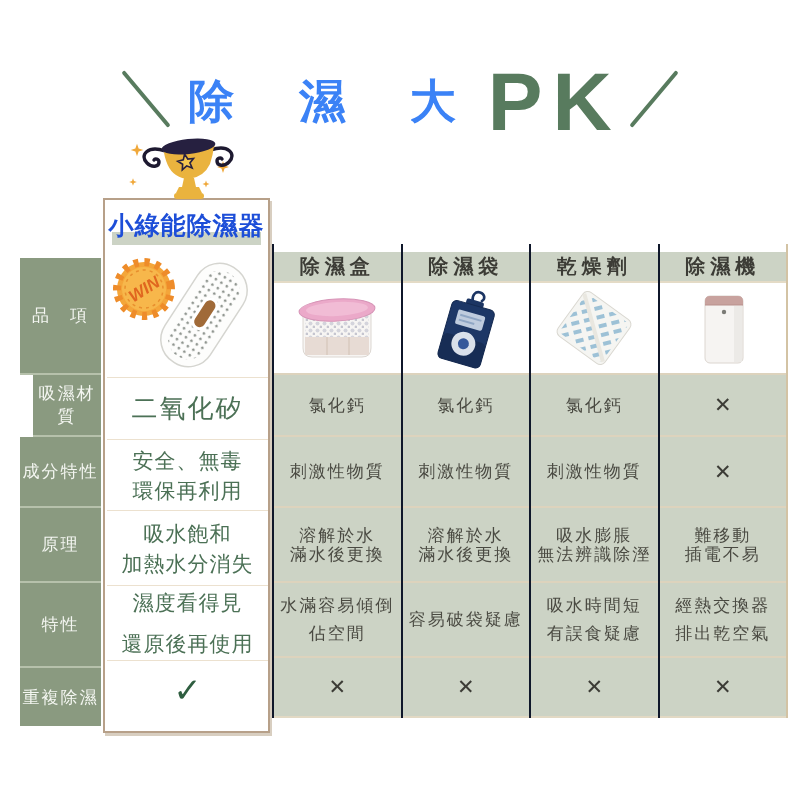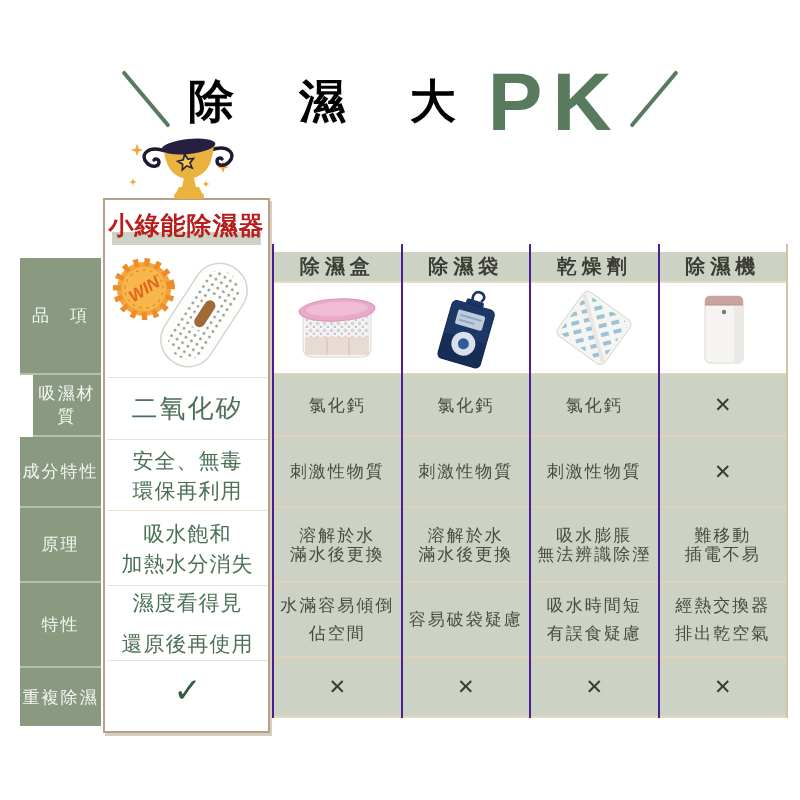--- a/index.html
+++ b/index.html
@@ -6,60 +6,60 @@
   *{box-sizing:border-box;}
   .canvas{position:relative;width:800px;height:800px;background:#ffffff;overflow:hidden;
           font-family:"Liberation Sans","DejaVu Sans",sans-serif;}
 
   
   .title-row{position:absolute;top:60px;left:0;right:0;height:84px;
              display:flex;align-items:center;justify-content:center;}
   .slash{width:4px;height:72px;background:#587b5e;border-radius:3px;}
   .slash.left{transform:rotate(-40deg);margin-right:40px;margin-top:-6px;}
   .slash.right{transform:rotate(40deg);margin-left:30px;margin-top:-6px;}
-  .title-zh{font-size:46px;font-weight:bold;color:#000000;letter-spacing:26px;margin-right:6px;}
+  .title-zh{font-size:46px;font-weight:bold;color:#3b82f6;letter-spacing:26px;margin-right:6px;}
   .title-en{font-size:82px;font-weight:bold;color:#587b5e;letter-spacing:10px;line-height:1;}
 
   
   .trophy{position:absolute;left:124px;top:134px;z-index:4;}
 
   
   .label-col{position:absolute;left:20px;top:258px;width:81px;height:460px;z-index:1;}
   .label{background:#8a9a80;display:flex;align-items:center;justify-content:center;
          color:#f4f6f1;font-size:17px;letter-spacing:2px;text-align:center;
          border-bottom:2px solid #b6c1ab;}
   .label:last-child{border-bottom:none;}
   .l0{height:117px;} .l1{height:62px;margin-left:13px;} .l2{height:71px;} .l3{height:75px;}
   .l4{height:85px;} .l5{height:58px;}
 
   
   .winner-card{position:absolute;left:103px;top:198px;width:167px;height:535px;
                background:#ffffff;border:2px solid #b7a089;z-index:2;
                box-shadow:2px 3px 0 #d8cec0;}
   .winner-name{position:relative;margin-top:9px;text-align:center;
-               font-size:25px;font-weight:bold;color:#b91c1c;letter-spacing:1px;z-index:2;}
+               font-size:25px;font-weight:bold;color:#1d4ed8;letter-spacing:1px;z-index:2;}
   .winner-highlight{position:absolute;left:7px;right:7px;top:32px;height:13px;
                     background:#ccd3c5;z-index:1;}
   .winner-product{position:absolute;top:52px;left:0;right:0;height:124px;}
   .win-badge{position:absolute;left:4px;top:2px;transform:rotate(-10deg);}
   .device{position:absolute;right:6px;top:4px;}
   .wcell{position:absolute;left:2px;right:0;display:flex;flex-direction:column;
          align-items:center;justify-content:center;color:#4c7156;
          border-top:1px solid #ece1cf;}
   .w-material{top:177px;height:62px;font-size:26px;letter-spacing:2px;}
   .w-comp{top:239px;height:71px;font-size:21px;letter-spacing:1px;gap:9px;}
   .w-prin{top:310px;height:75px;font-size:21px;letter-spacing:1px;gap:9px;}
   .w-feat{top:385px;height:75px;font-size:21px;letter-spacing:1px;gap:20px;}
   .w-mark{top:460px;height:58px;font-size:34px;color:#2f5e40;
           font-family:"DejaVu Sans",sans-serif;font-weight:400;}
 
   
   .grid{position:absolute;left:272px;top:244px;width:516px;height:474px;
         display:flex;z-index:1;border-right:2px solid #d3c3a4;}
-  .col{width:147px;display:flex;flex-direction:column;border-left:2px solid #4c1d95;}
+  .col{width:147px;display:flex;flex-direction:column;border-left:2px solid #0f172a;}
   .cell{background:#ccd3c5;display:flex;flex-direction:column;align-items:center;
         justify-content:center;color:#4a4a42;font-size:17px;letter-spacing:2px;
         border-bottom:2px solid #ddd3bd;text-align:center;}
   .cell.spacer{height:8px;background:#ffffff;border-bottom:none;}
   .cell.head{height:31px;font-size:20px;font-weight:600;letter-spacing:5px;
              color:#3c3c36;border-bottom:2px solid #e4dbc6;}
   .cell.product{height:92px;background:#ffffff;}
   .cell.r1{height:62px;} .cell.r2{height:71px;}
   .cell.r3{height:75px;gap:2px;} .cell.r4{height:75px;gap:11px;}
   .cell.r5{height:60px;border-bottom:2px solid #e2d9c4;}

